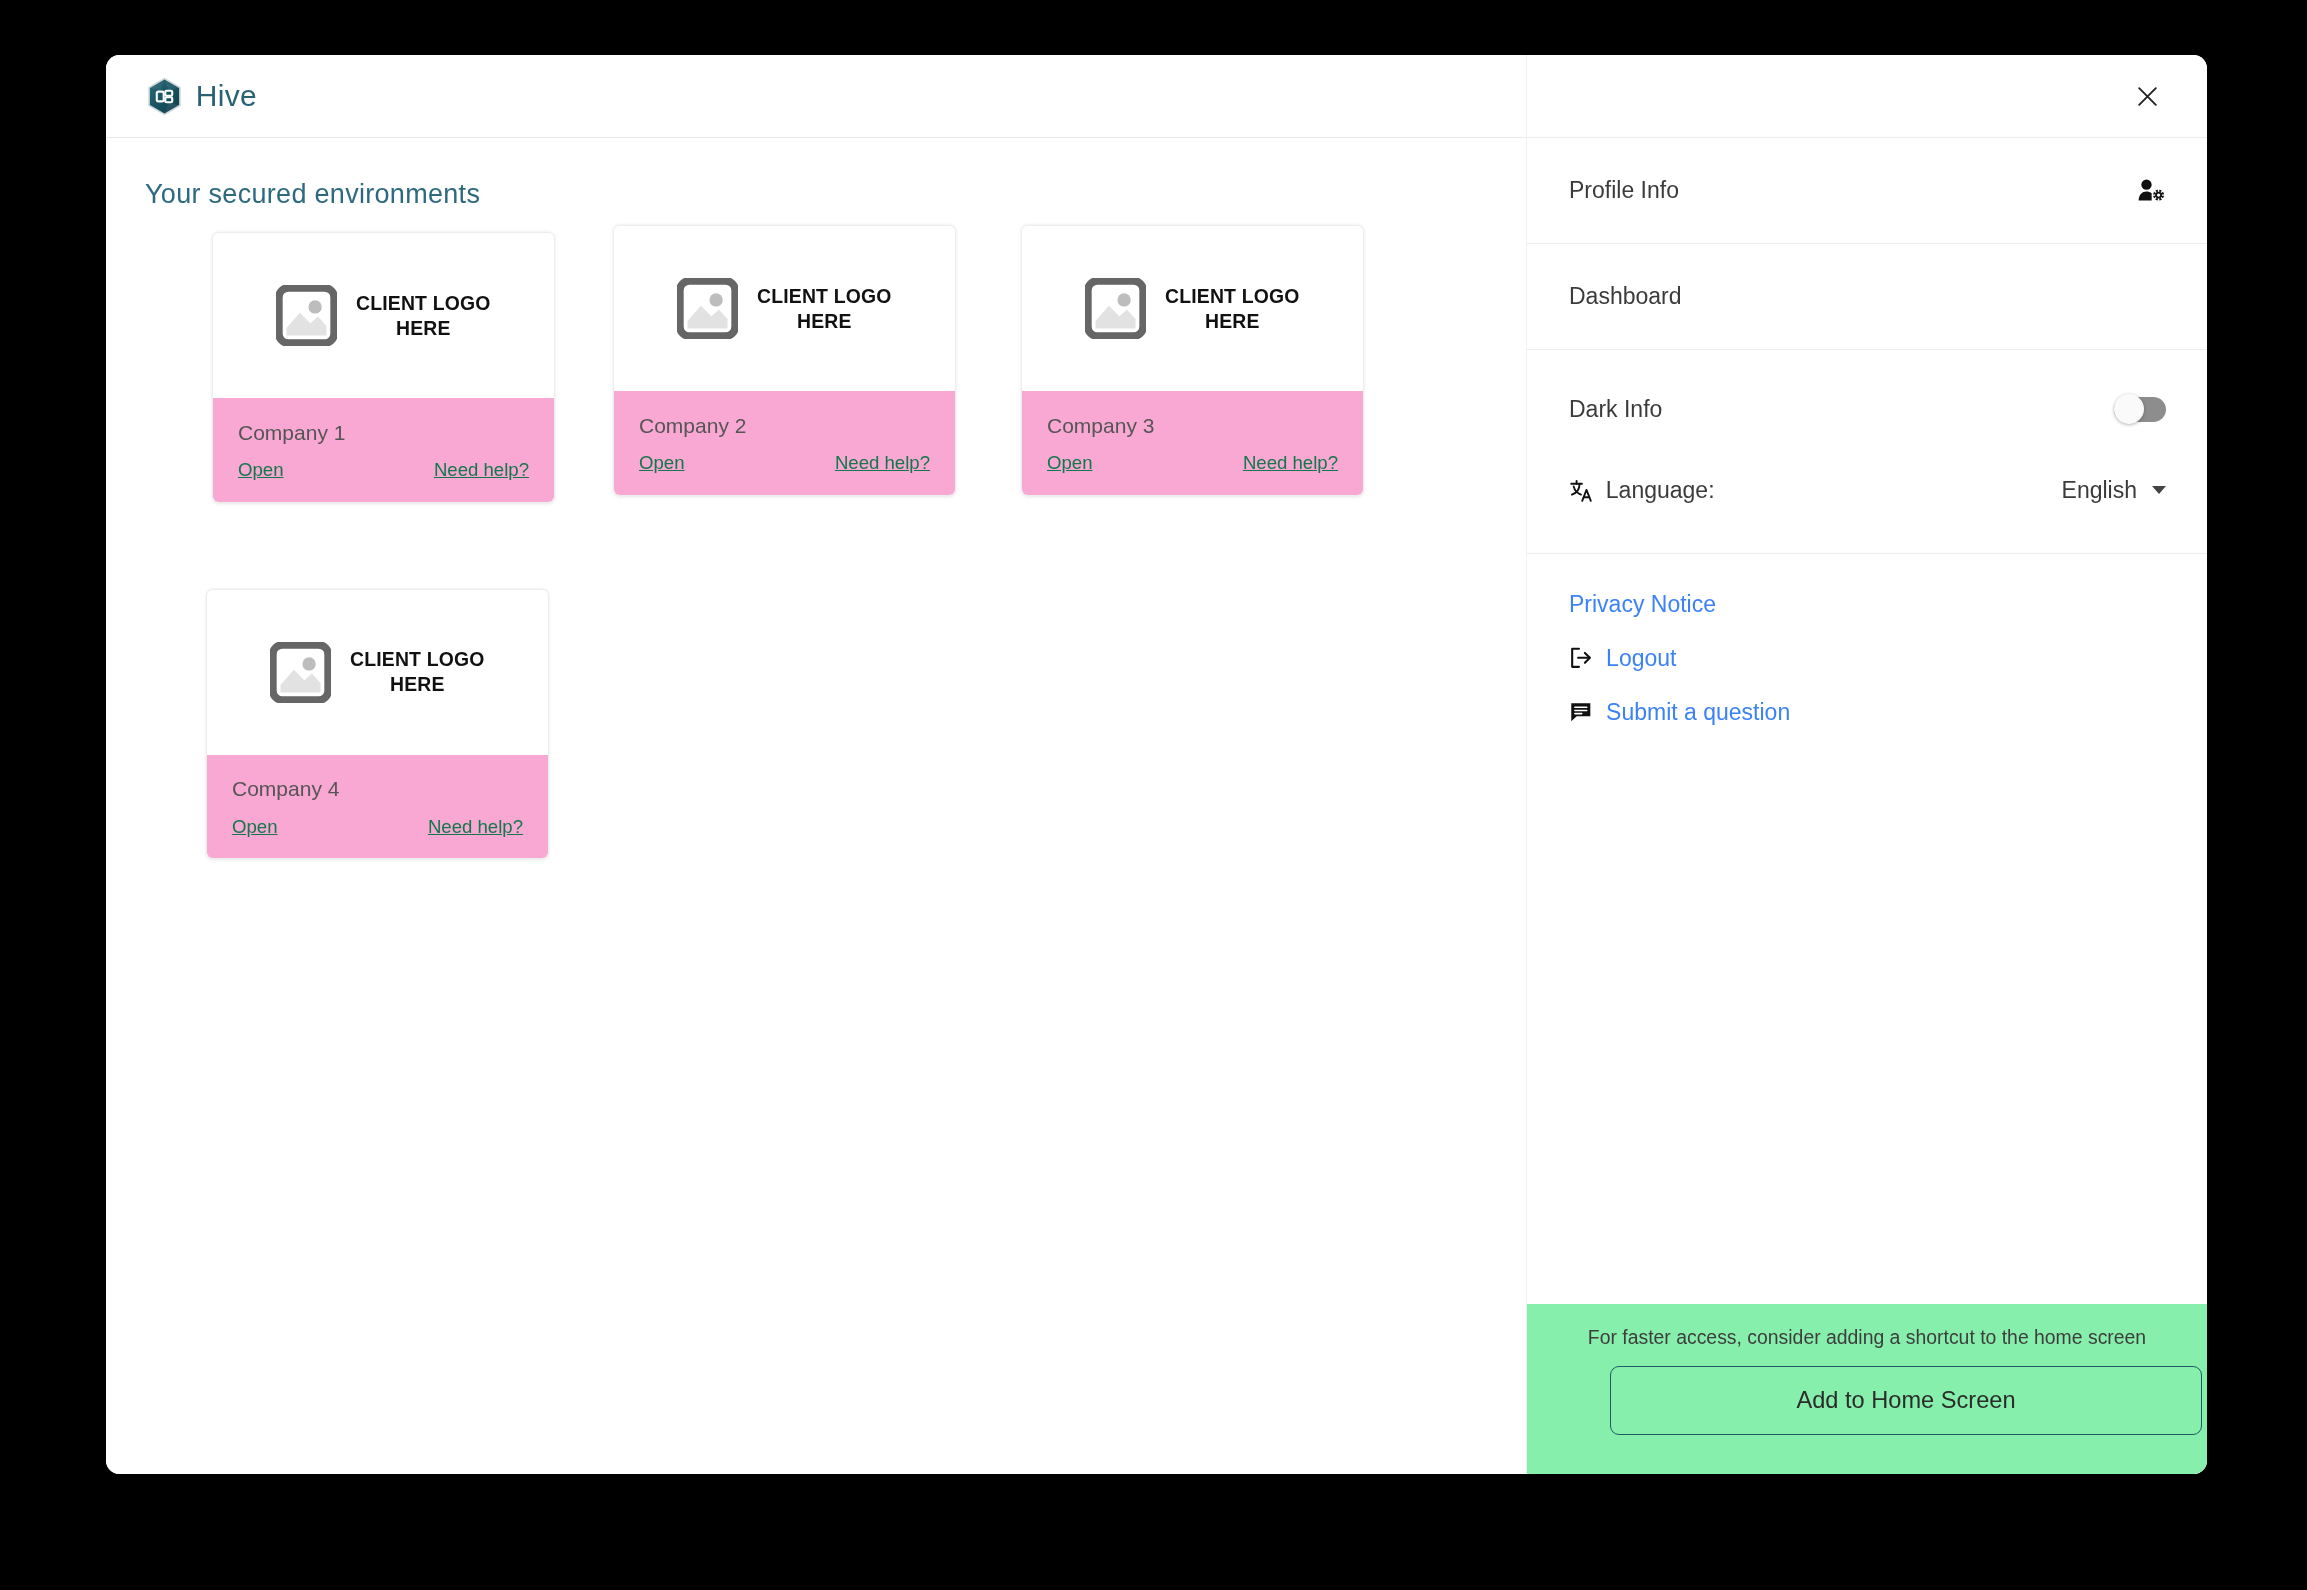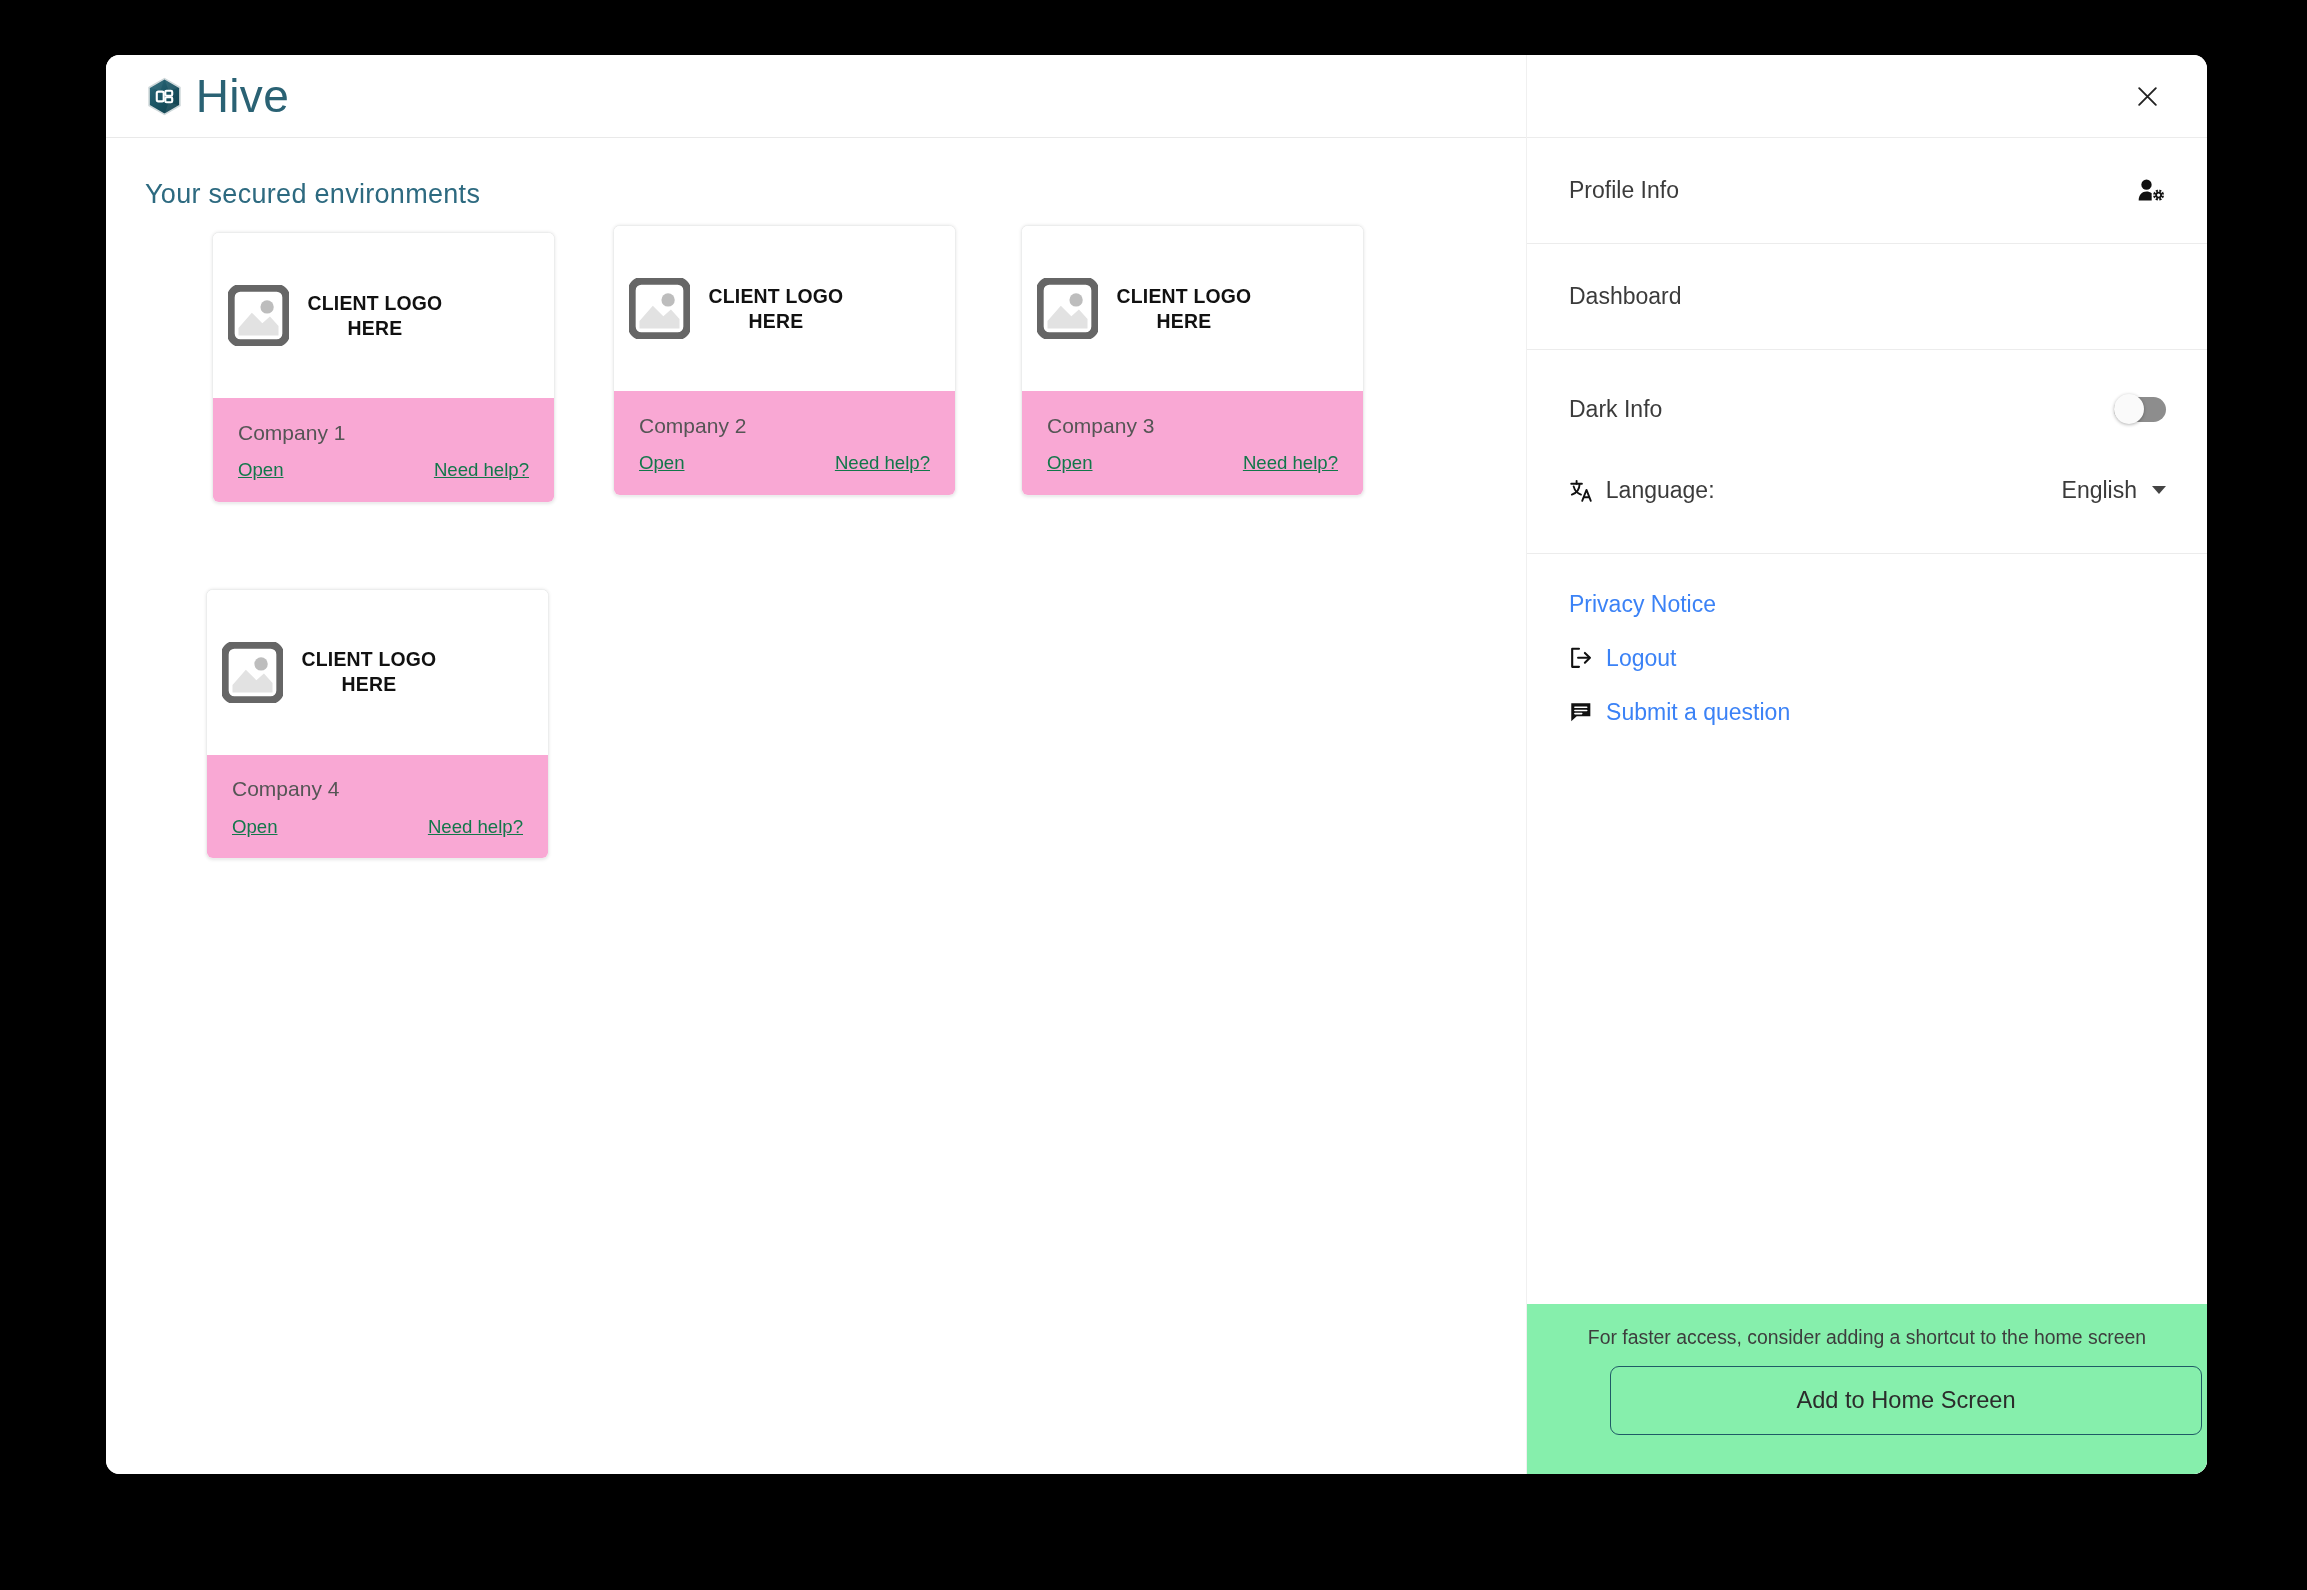--- a/index.html
+++ b/index.html
@@ -50,21 +50,21 @@
     box-sizing: border-box;
   }
   .brand-logo {
     width: 39px;
     height: 39px;
     margin-right: 11.8px;
     flex: 0 0 auto;
     display: block;
   }
   .brand-name {
-    font-size: 46px;
+    font-size: 30px;
     color: #2a6274;
     letter-spacing: 0.3px;
     font-weight: 400;
     line-height: 1;
   }
 
   .main-body {
     flex: 1 1 auto;
     padding: 41px 0 16px 0;
     position: relative;
@@ -89,21 +89,21 @@
     border: 0.8px solid #eceded;
     border-radius: 6.8px;
     box-shadow: 0 0.8px 3.4px rgba(0,0,0,0.10);
     overflow: hidden;
   }
   .card-top {
     height: 165px;
     background: #ffffff;
     display: flex;
     align-items: center;
-    justify-content: flex-start;
+    justify-content: center;
     gap: 18.6px;
     padding: 0 15px;
     box-sizing: border-box;
   }
   .ph-icon { width: 61px; height: 61px; flex: 0 0 auto; display:block; }
   .card-logo-text {
     font-size: 19.4px;
     font-weight: 700;
     color: #111111;
     line-height: 1.28;

